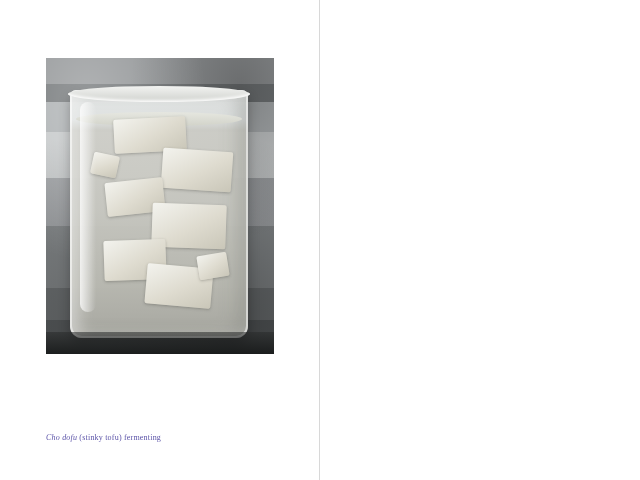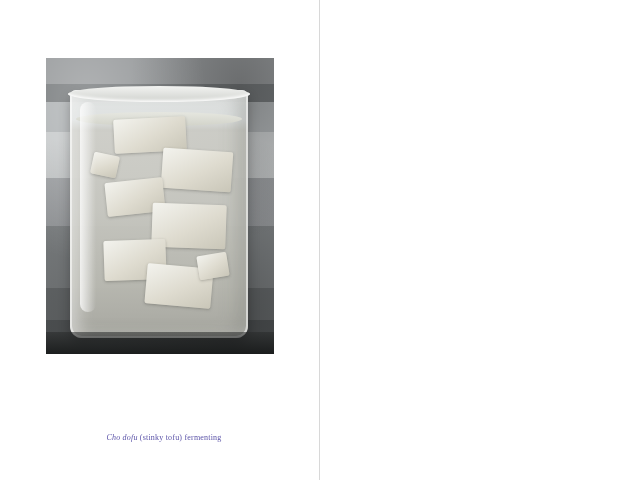--- a/index.html
+++ b/index.html
@@ -149,21 +149,20 @@
     width: 100%;
     height: 22px;
     background: linear-gradient(to bottom, rgba(40,42,42,0.55), rgba(20,22,22,0.85));
   }
 
   .caption-left {
     position: absolute;
     left: 46px;
     bottom: 38px;
     width: 236px;
-    text-align: center;
     font-size: 8px;
     color: #5b53a8;
     letter-spacing: 0.2px;
   }
   .caption-left i { font-style: italic; }
 </style>
 </head>
 <body>
 
 <div class="spread">

